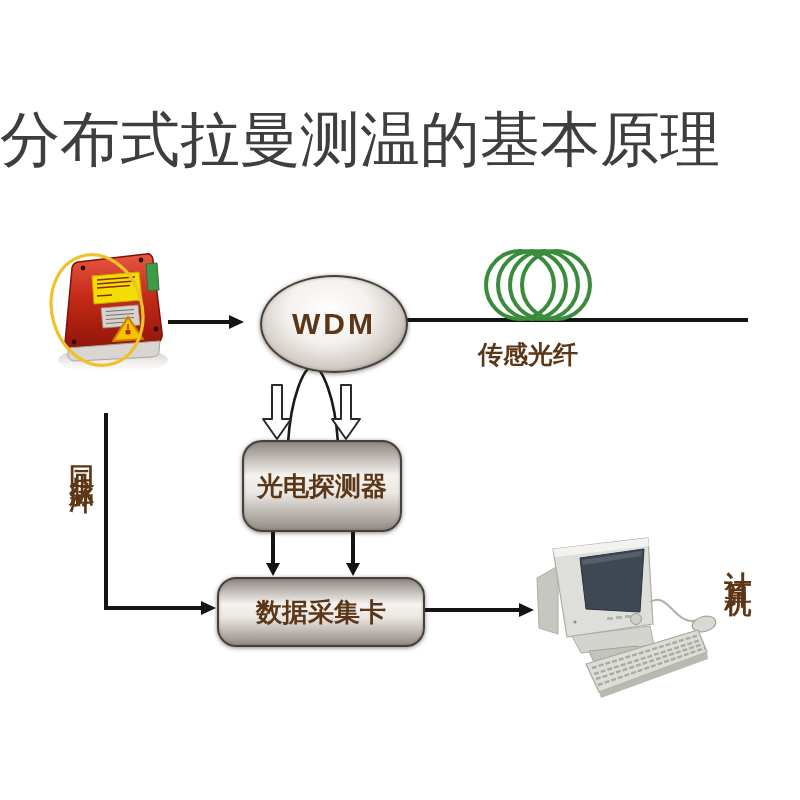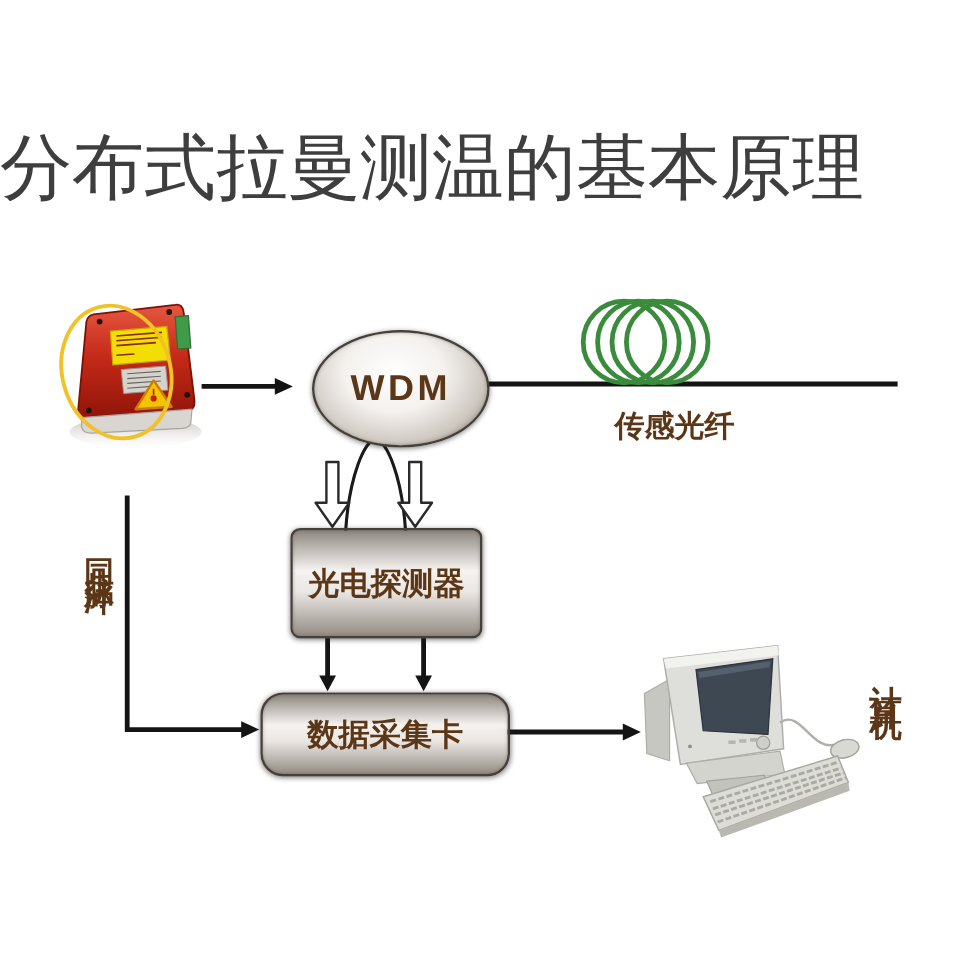--- a/index.html
+++ b/index.html
@@ -10,53 +10,53 @@
     --laser-red:#c52a18;
     --fiber-yellow:#f0c128;
     --screen-dark:#3e4853;
   }
   html,body{margin:0;padding:0;background:#ffffff;}
   .stage{
     position:relative;width:800px;height:800px;background:#ffffff;overflow:hidden;
     font-family:"Liberation Sans","DejaVu Sans",sans-serif;
   }
   .title{
-    position:absolute;left:0;top:100px;width:800px;text-align:left;
+    position:absolute;left:0;top:100px;width:700px;text-align:right;
     font-size:60px;font-weight:300;letter-spacing:0px;color:var(--title-gray);
     white-space:nowrap;
   }
   svg.layer{position:absolute;left:0;top:0;}
   
   .node{
     position:absolute;display:flex;align-items:center;justify-content:center;
     color:var(--label-brown);font-weight:bold;
     border:2px solid #46403a;
     box-shadow:0 1px 4px rgba(40,35,30,.55), inset 0 0 3px rgba(70,64,58,.4);
   }
   .wdm{
     left:260px;top:275px;width:144px;height:94px;border-radius:50%;
     background:radial-gradient(ellipse at 46% 36%, #ffffff 0%, #f4f1ee 38%, #cfc9c2 68%, #948d85 90%, #6c655e 100%);
     font-size:30px;letter-spacing:3px;
   }
   .detector{
-    left:242px;top:440px;width:156px;height:88px;border-radius:8px;
+    left:242px;top:440px;width:156px;height:88px;border-radius:20px;
     background:linear-gradient(180deg,#8f8881 0%,#f5f2ef 38%,#ebe7e3 58%,#938c85 100%);
     font-size:26px;
   }
   .pill{
     left:217px;top:577px;width:204px;height:66px;border-radius:19px;
     background:linear-gradient(180deg,#8f8881 0%,#f5f2ef 38%,#ebe7e3 58%,#938c85 100%);
     font-size:26px;
   }
   .lbl{
     position:absolute;color:var(--label-brown);font-weight:bold;
     text-shadow:0 1px 0 rgba(255,255,255,.55);white-space:nowrap;
   }
   .lbl-source{left:55px;top:378px;width:120px;text-align:center;font-size:26px;}
-  .lbl-fiber{left:478px;top:338px;width:134px;text-align:right;font-size:25px;}
+  .lbl-fiber{left:478px;top:338px;width:134px;text-align:left;font-size:25px;}
   .lbl-vert{
     writing-mode:vertical-rl;text-orientation:upright;
   }
   .lbl-sync{left:66px;top:446px;font-size:25px;letter-spacing:7px;}
   .lbl-computer{left:720px;top:550px;font-size:27px;letter-spacing:9px;}
 </style>
 </head>
 <body>
 
 <div class="stage">

